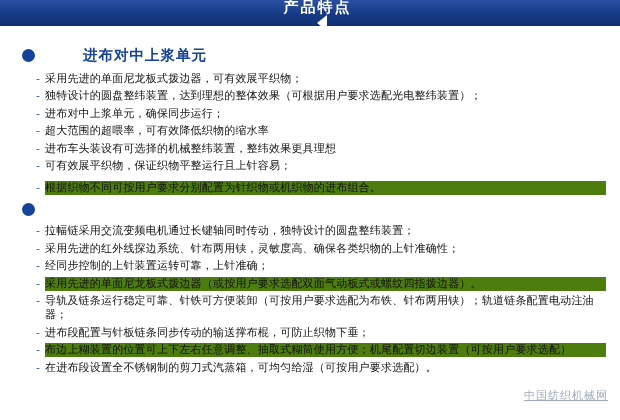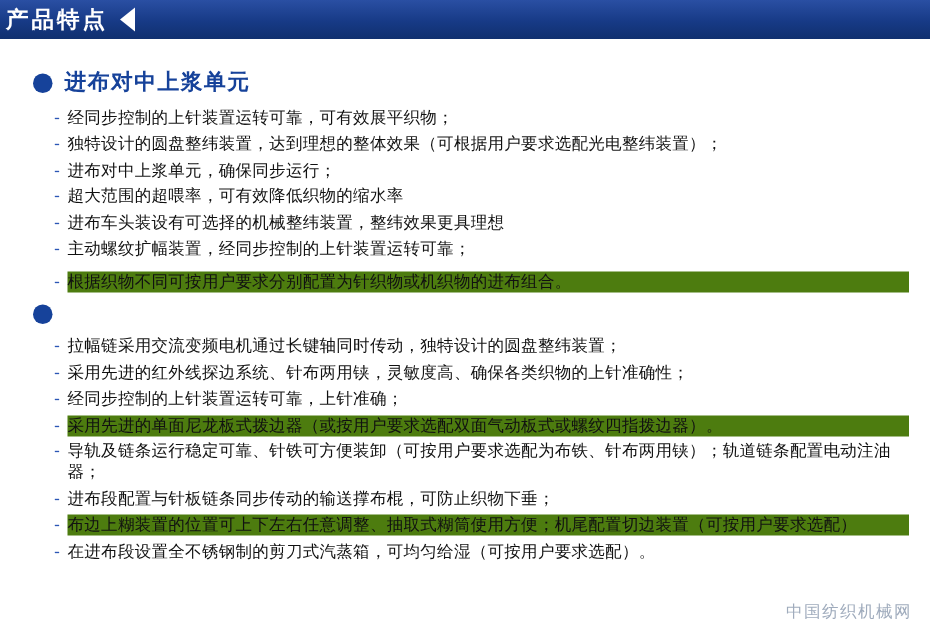--- a/index.html
+++ b/index.html
@@ -23,22 +23,23 @@
   }
 
   
   .header-band {
     position: relative;
     height: 26px;
     background: #1d3f8f;
     background: linear-gradient(to bottom, #2a4fa3 0%, #173a86 55%, #10306f 100%);
     display: flex;
     align-items: center;
-    padding-left: 4px;
+    padding-left: 15px;
     box-sizing: border-box;
+    flex-direction: column;
   }
   .header-title {
     color: #ffffff;
     font-size: 15px;
     font-weight: bold;
     letter-spacing: 2px;
     line-height: 1;
   }
   .header-arrow {
     margin-left: 8px;
@@ -70,20 +71,21 @@
     background: #16429a;
     margin-right: 8px;
     flex: none;
   }
   .section-title {
     color: #16429a;
     font-size: 14.5px;
     font-weight: bold;
     letter-spacing: 1px;
     line-height: 1.1;
+    margin-left: 40px;
   }
 
   ul.items {
     list-style: none;
     margin: 0;
     padding: 0 0 0 22px;
   }
   ul.items li {
     display: flex;
     align-items: flex-start;
@@ -108,27 +110,28 @@
   }
 
   .sub-note {
     margin-top: 8px;
   }
 
   
   .watermark {
     position: absolute;
     right: 12px;
-    bottom: 6px;
+    bottom: 18px;
     text-align: center;
     color: #7f8fa6;
     opacity: 0.75;
     font-size: 11px;
     line-height: 13px;
     pointer-events: none;
+    text-decoration: underline;
   }
   .watermark .w1 { letter-spacing: 1px; }
   .watermark .w2 { letter-spacing: 1px; }
 </style>
 </head>
 <body>
 
 <div class="page">
 
   <div class="header-band">
@@ -139,41 +142,41 @@
   <div class="content">
 
     <div class="section">
       <div class="section-head">
         <span class="section-bullet"></span>
         <span class="section-title">进布对中上浆单元</span>
       </div>
       <ul class="items">
         <li>
           <span class="dash">-</span>
-          <span class="itxt">经同步控制的上针装置运转可靠，可有效展平织物；</span>
+          <span class="itxt">采用先进的单面尼龙板式拨边器，可有效展平织物；</span>
         </li>
         <li>
           <span class="dash">-</span>
           <span class="itxt">独特设计的圆盘整纬装置，达到理想的整体效果（可根据用户要求选配光电整纬装置）；</span>
         </li>
         <li>
           <span class="dash">-</span>
           <span class="itxt">进布对中上浆单元，确保同步运行；</span>
         </li>
         <li>
           <span class="dash">-</span>
           <span class="itxt">超大范围的超喂率，可有效降低织物的缩水率</span>
         </li>
         <li>
           <span class="dash">-</span>
           <span class="itxt">进布车头装设有可选择的机械整纬装置，整纬效果更具理想</span>
         </li>
         <li>
           <span class="dash">-</span>
-          <span class="itxt">主动螺纹扩幅装置，经同步控制的上针装置运转可靠；</span>
+          <span class="itxt">可有效展平织物，保证织物平整运行且上针容易；</span>
         </li>
         <li class="sub-note">
           <span class="dash">-</span>
           <span class="itxt hl">根据织物不同可按用户要求分别配置为针织物或机织物的进布组合。</span>
         </li>
       </ul>
     </div>
 
     <div class="section">
       <div class="section-head">

